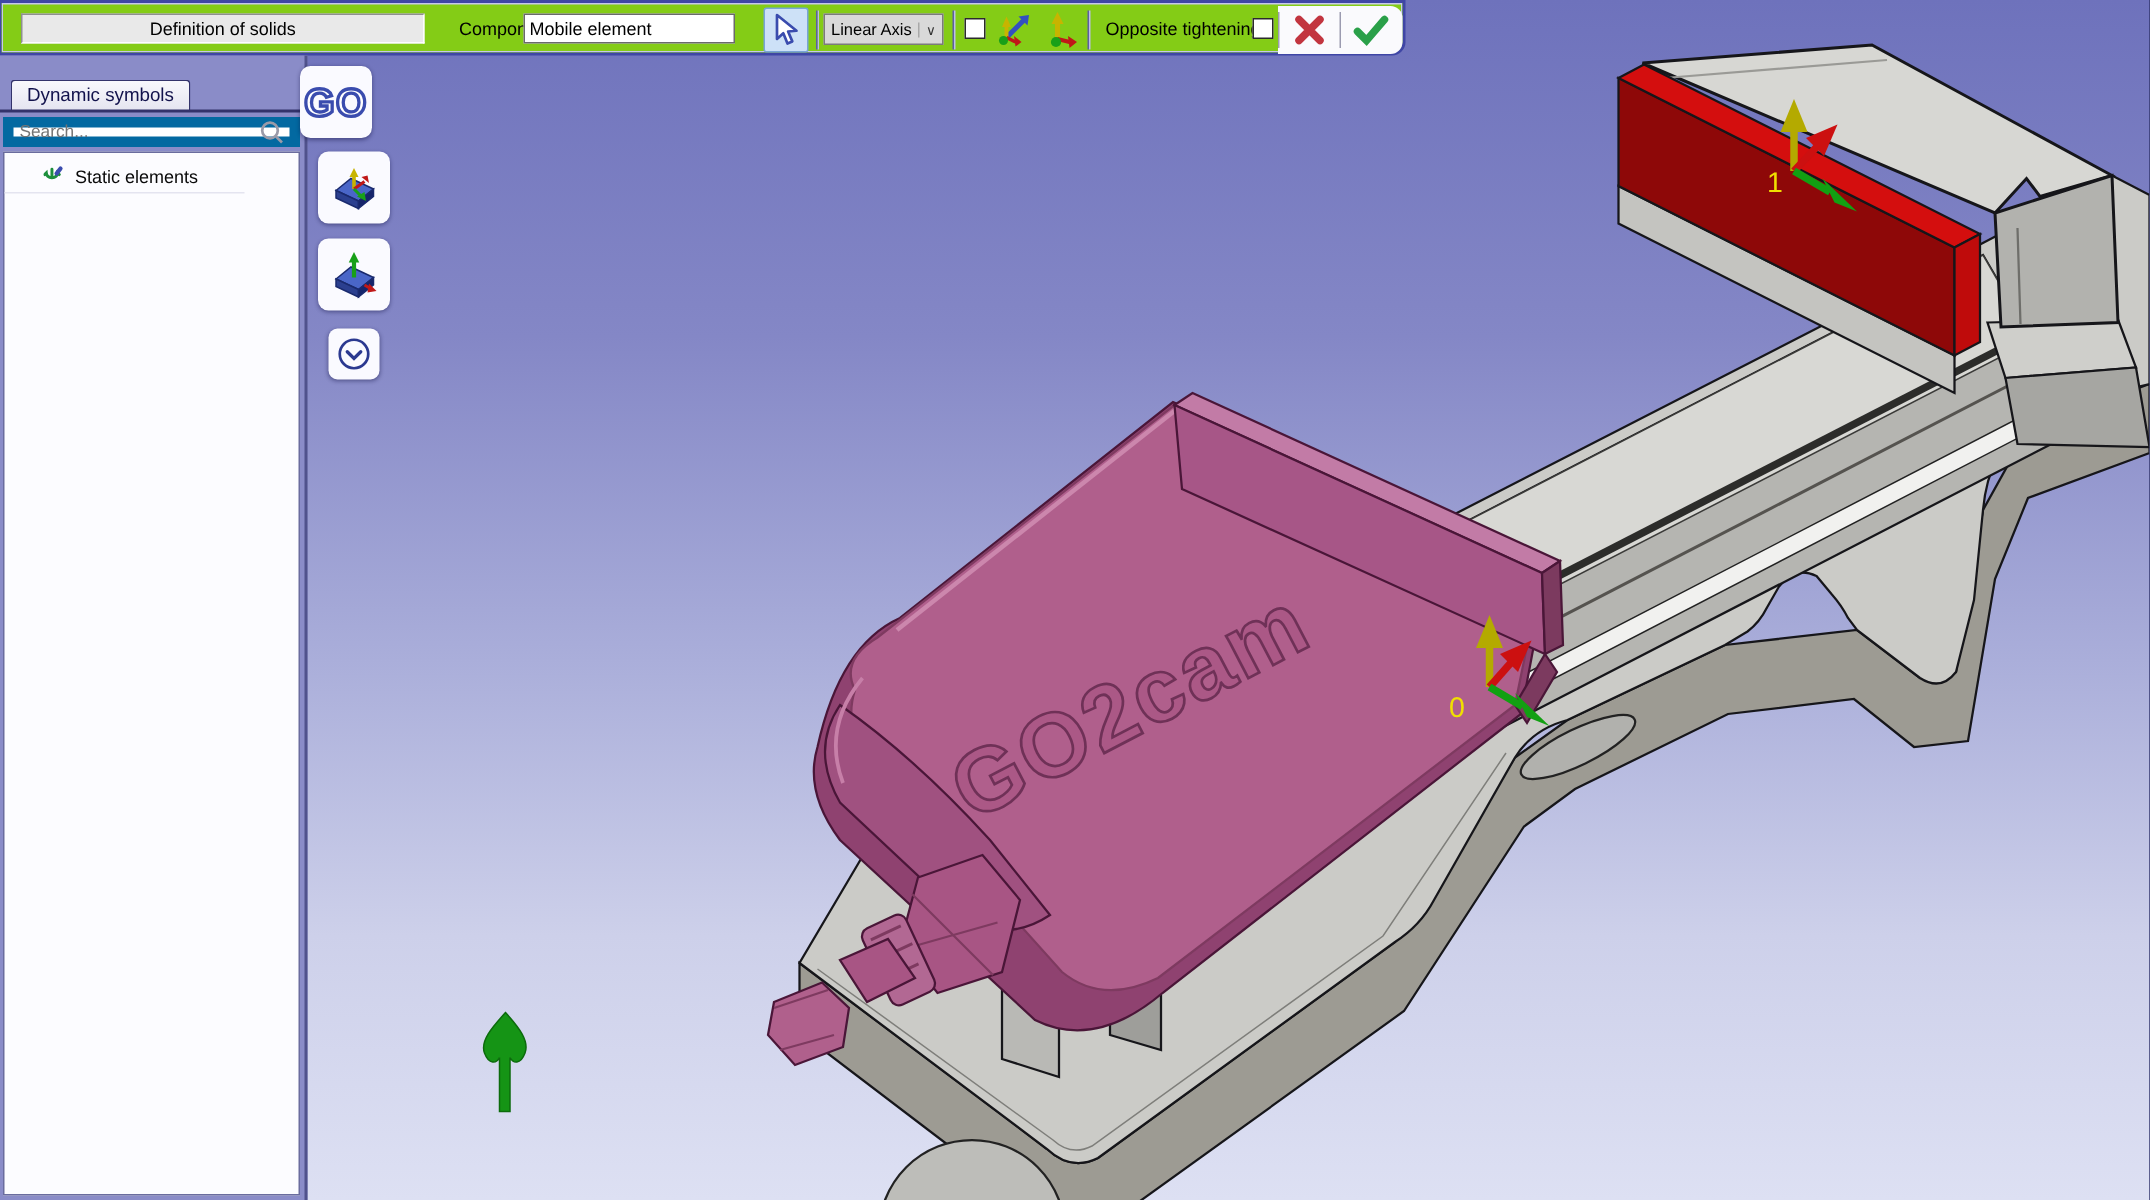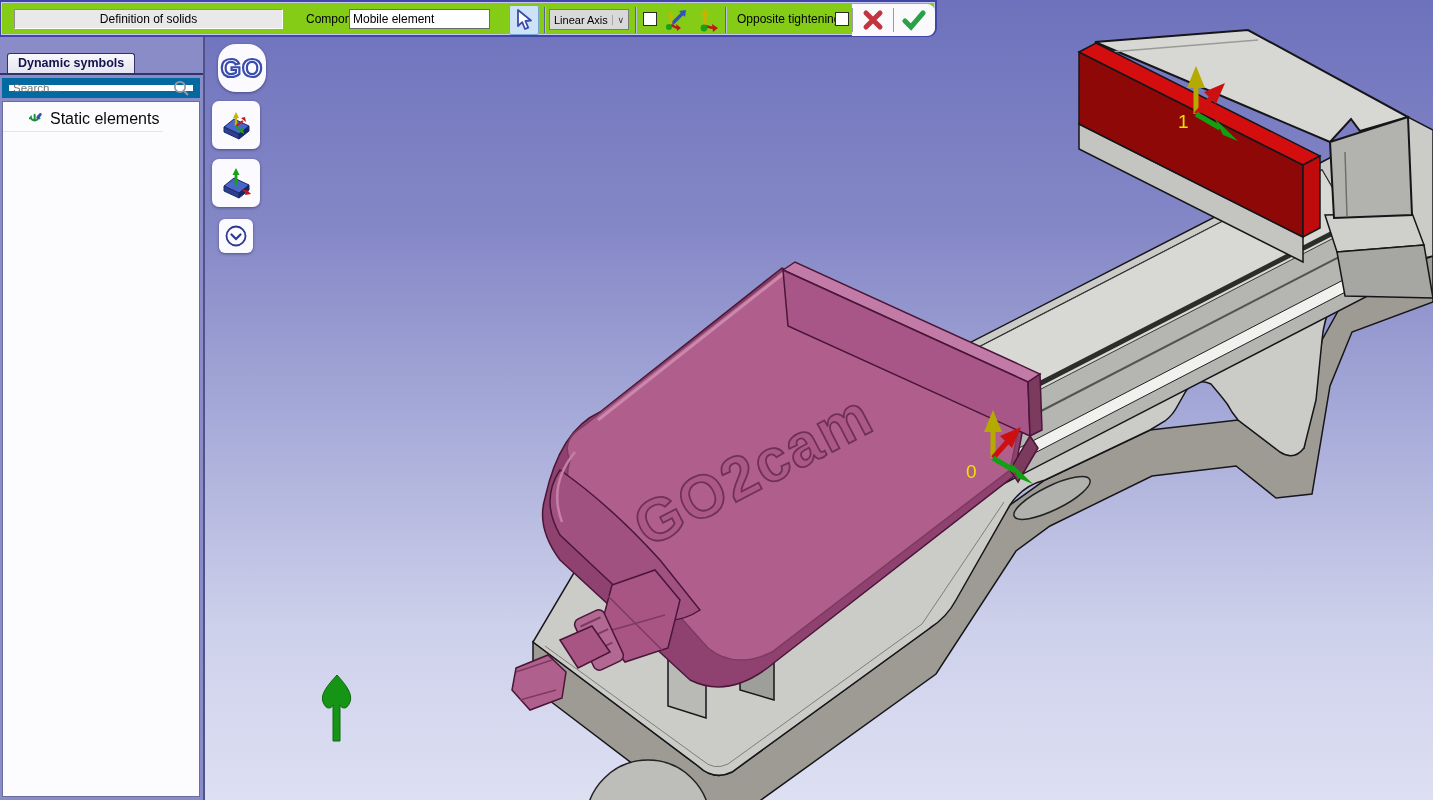--- a/index.html
+++ b/index.html
@@ -34,34 +34,34 @@
   .ok-group{left:851px;top:2px;width:83px;height:32px;background:#fafafd;border-radius:0 8px 8px 0;
     display:flex;align-items:center;}
   .ok-group .gsep{width:0;height:24px;border-left:1px solid #9b9bb0;}
   .xbtn,.vbtn{width:40px;height:30px;display:flex;align-items:center;justify-content:center;cursor:pointer;}
   
   .sidepanel{position:absolute;left:0;top:37px;width:205px;bottom:0;background:#8a8cc8;
     border-right:2px solid #50528c;box-sizing:border-box;}
   .sidepanel *{box-sizing:border-box;}
   .sp-tab{position:absolute;left:7px;top:16px;height:21px;padding:0 10px;
     background:linear-gradient(#f8f8fc,#e4e4f0);border:1px solid #33336b;border-bottom:none;
-    border-radius:3px 3px 0 0;font-size:12.5px;font-weight:bold;color:#12124c;line-height:19px;cursor:pointer;}
+    border-radius:3px 3px 0 0;font-size:12.5px;font-weight:normal;color:#12124c;line-height:19px;cursor:pointer;}
   .sp-tabline{position:absolute;left:0;top:36px;width:100%;border-top:2px solid #33336b;}
   .sp-search{position:absolute;left:2px;top:41px;width:198px;height:20px;background:#fff;
     border:7px solid #0369a1;display:flex;align-items:center;}
   .sp-search input{flex:1;border:none;outline:none;font-size:11.5px;color:#333;padding:0 4px;
     font-family:"Liberation Sans",sans-serif;background:transparent;}
   .sp-tree{position:absolute;left:2px;top:64px;width:198px;bottom:3px;background:#fcfcff;
     border:1px solid #6a6c9e;}
-  .tree-item{display:flex;align-items:center;gap:6px;padding:8px 0 3px 26px;font-size:16px;color:#0a0a0a;
+  .tree-item{display:flex;align-items:center;gap:6px;padding:8px 0 3px 26px;font-size:12px;color:#0a0a0a;
     cursor:pointer;border-bottom:1px solid #e4e4f0;width:160px;}
   
   .fbtn{position:absolute;background:#fafaff;border-radius:7px;box-shadow:0 1px 3px rgba(10,10,60,.45);
     display:flex;align-items:center;justify-content:center;cursor:pointer;}
-  .go-btn{left:218px;top:44px;width:48px;height:48px;border-radius:18px;}
+  .go-btn{left:200px;top:44px;width:48px;height:48px;}
   .go-text{font-size:26px;font-weight:800;letter-spacing:1px;color:#fff;
     -webkit-text-stroke:2.2px #3a4cae;text-stroke:2.2px #3a4cae;}
   .slab-btn1{left:212px;top:101px;width:48px;height:48px;}
   .slab-btn2{left:212px;top:159px;width:48px;height:48px;}
   .chev-btn{left:219px;top:219px;width:34px;height:34px;border-radius:6px;}
 </style>
 </head>
 <body>
 
 <div class="app">

